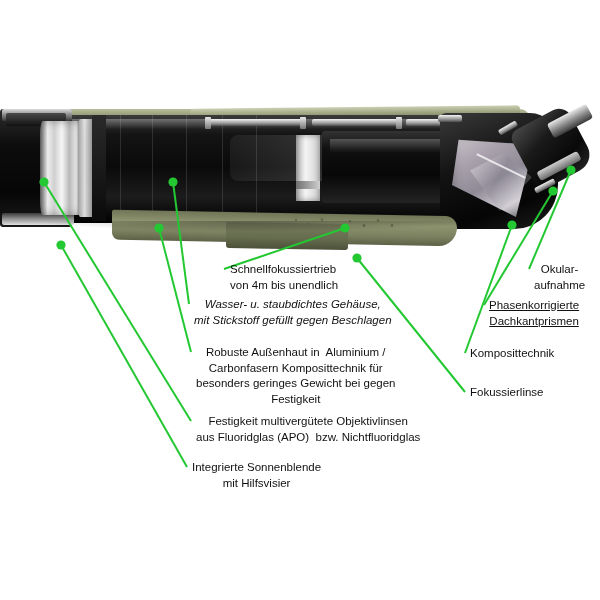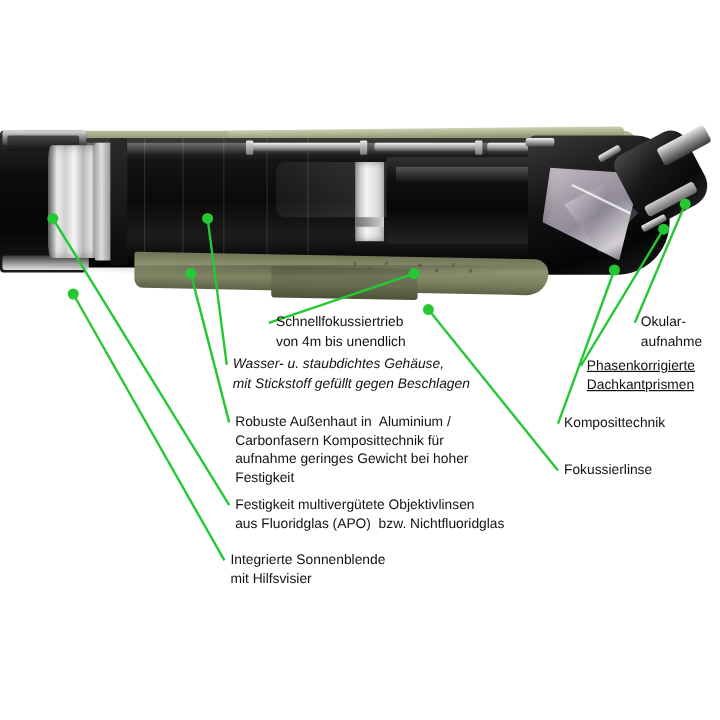--- a/index.html
+++ b/index.html
@@ -172,21 +172,21 @@
     position:absolute;background:linear-gradient(180deg,#f4f4f4,#9b9b9b 55%,#4d4d4d);
     border-radius:2px;
   }
   .body-shadow{
     position:absolute;left:40px;top:126px;width:430px;height:10px;
     background:radial-gradient(ellipse at 50% 0%,rgba(0,0,0,.30),rgba(0,0,0,0) 72%);
   }
 
   
   #leaders{position:absolute;left:0;top:0;width:600px;height:600px;pointer-events:none;}
-  .ann{position:absolute;font-size:11.5px;line-height:15.5px;color:#111;white-space:pre;}
+  .ann{position:absolute;font-size:11.5px;line-height:15.5px;color:#111;white-space:pre;text-align:center;}
   .ann.c{text-align:left;}
 </style>
 </head>
 <body>
 
 <div id="stage">
 
   <div id="scope">
 
     <div class="olive-top"></div>
@@ -260,21 +260,21 @@
       <circle cx="357" cy="258" r="4.6" fill="#23c832"></circle>
     </svg>
 
   <div id="ann-layer">
       <div class="ann c" style="left: 230px; top: 262px; transform: translateX(0px);">Schnellfokussiertrieb
 von 4m bis unendlich</div>
       <div class="ann" style="left: 194px; top: 297px; font-style: italic;">Wasser- u. staubdichtes Gehäuse,
 mit Stickstoff gefüllt gegen Beschlagen</div>
       <div class="ann" style="left: 196px; top: 345px;">Robuste Außenhaut in  Aluminium /
 Carbonfasern Komposittechnik für
-aufnahme geringes Gewicht bei hoher
+besonders geringes Gewicht bei gegen
 Festigkeit</div>
       <div class="ann" style="left: 196px; top: 414px;">Festigkeit multivergütete Objektivlinsen
 aus Fluoridglas (APO)  bzw. Nichtfluoridglas</div>
       <div class="ann" style="left: 192px; top: 460px;">Integrierte Sonnenblende
 mit Hilfsvisier</div>
       <div class="ann" style="left: 534px; top: 262px;">Okular-
 aufnahme</div>
       <div class="ann" style="left: 489px; top: 298px; text-decoration: underline;">Phasenkorrigierte
 Dachkantprismen</div>
       <div class="ann" style="left: 470px; top: 346px;">Komposittechnik</div>

